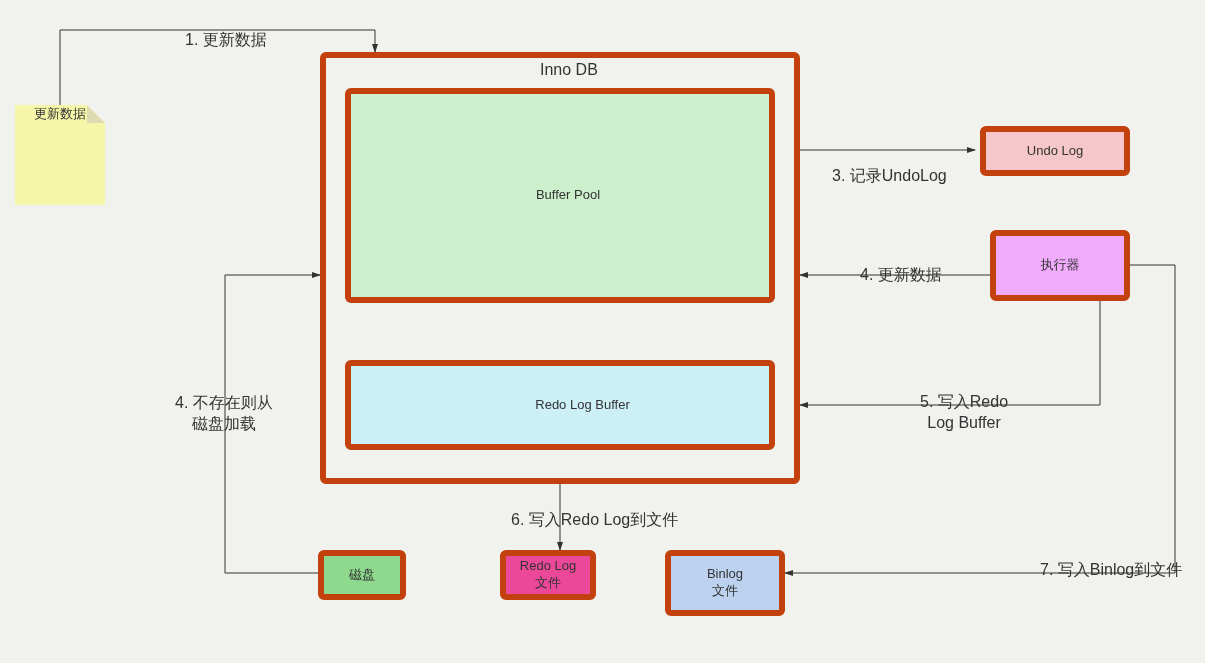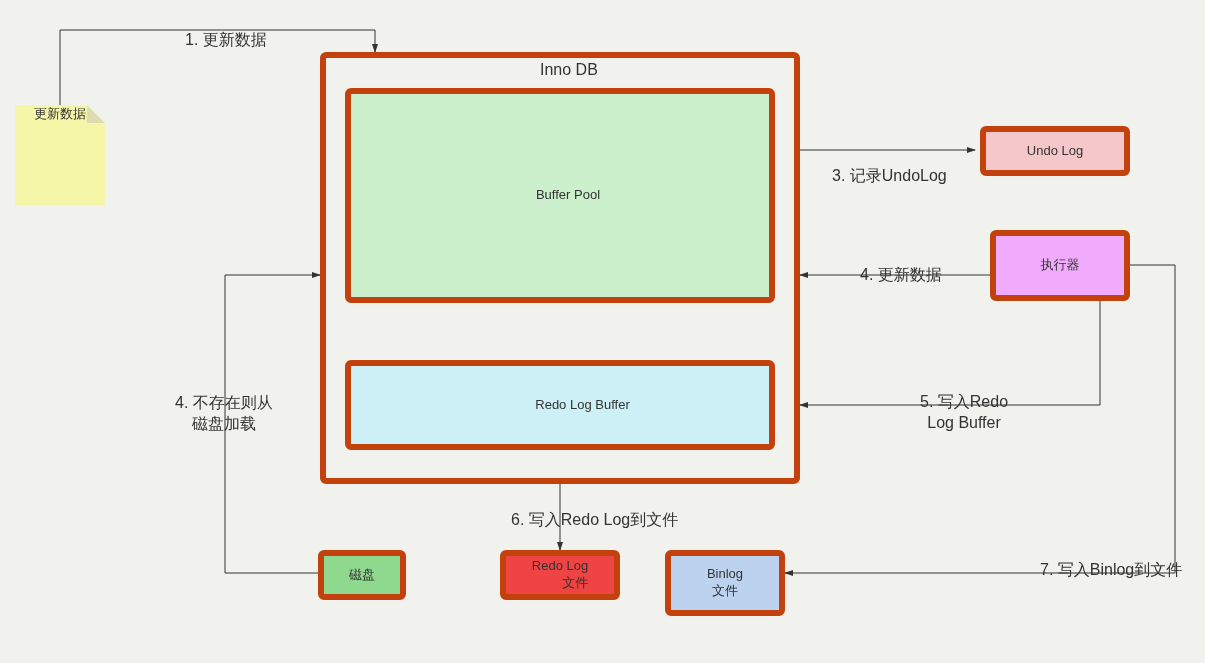--- a/index.html
+++ b/index.html
@@ -114,21 +114,21 @@
 </div>
 
 <div class="box border" style="left:990px; top:230px; width:140px; height:71px; background:#f0abfc;">
   <span>执行器</span>
 </div>
 
 <div class="box border" style="left:318px; top:550px; width:88px; height:50px; background:#8fd98f;">
   <span>磁盘</span>
 </div>
 
-<div class="box border" style="left:500px; top:550px; width:120px; height:50px; background:#ef4444;text-align:right;">
+<div class="box border" style="left:500px; top:550px; width:96px; height:50px; background:#ec4899;">
   <span>Redo Log
 文件</span>
 </div>
 
 <div class="box border" style="left:665px; top:550px; width:120px; height:66px; background:#bcd2ef;">
   <span>Binlog
 文件</span>
 </div>
 
 <div class="label" style="left:185px; top:30px;">1. 更新数据</div>

